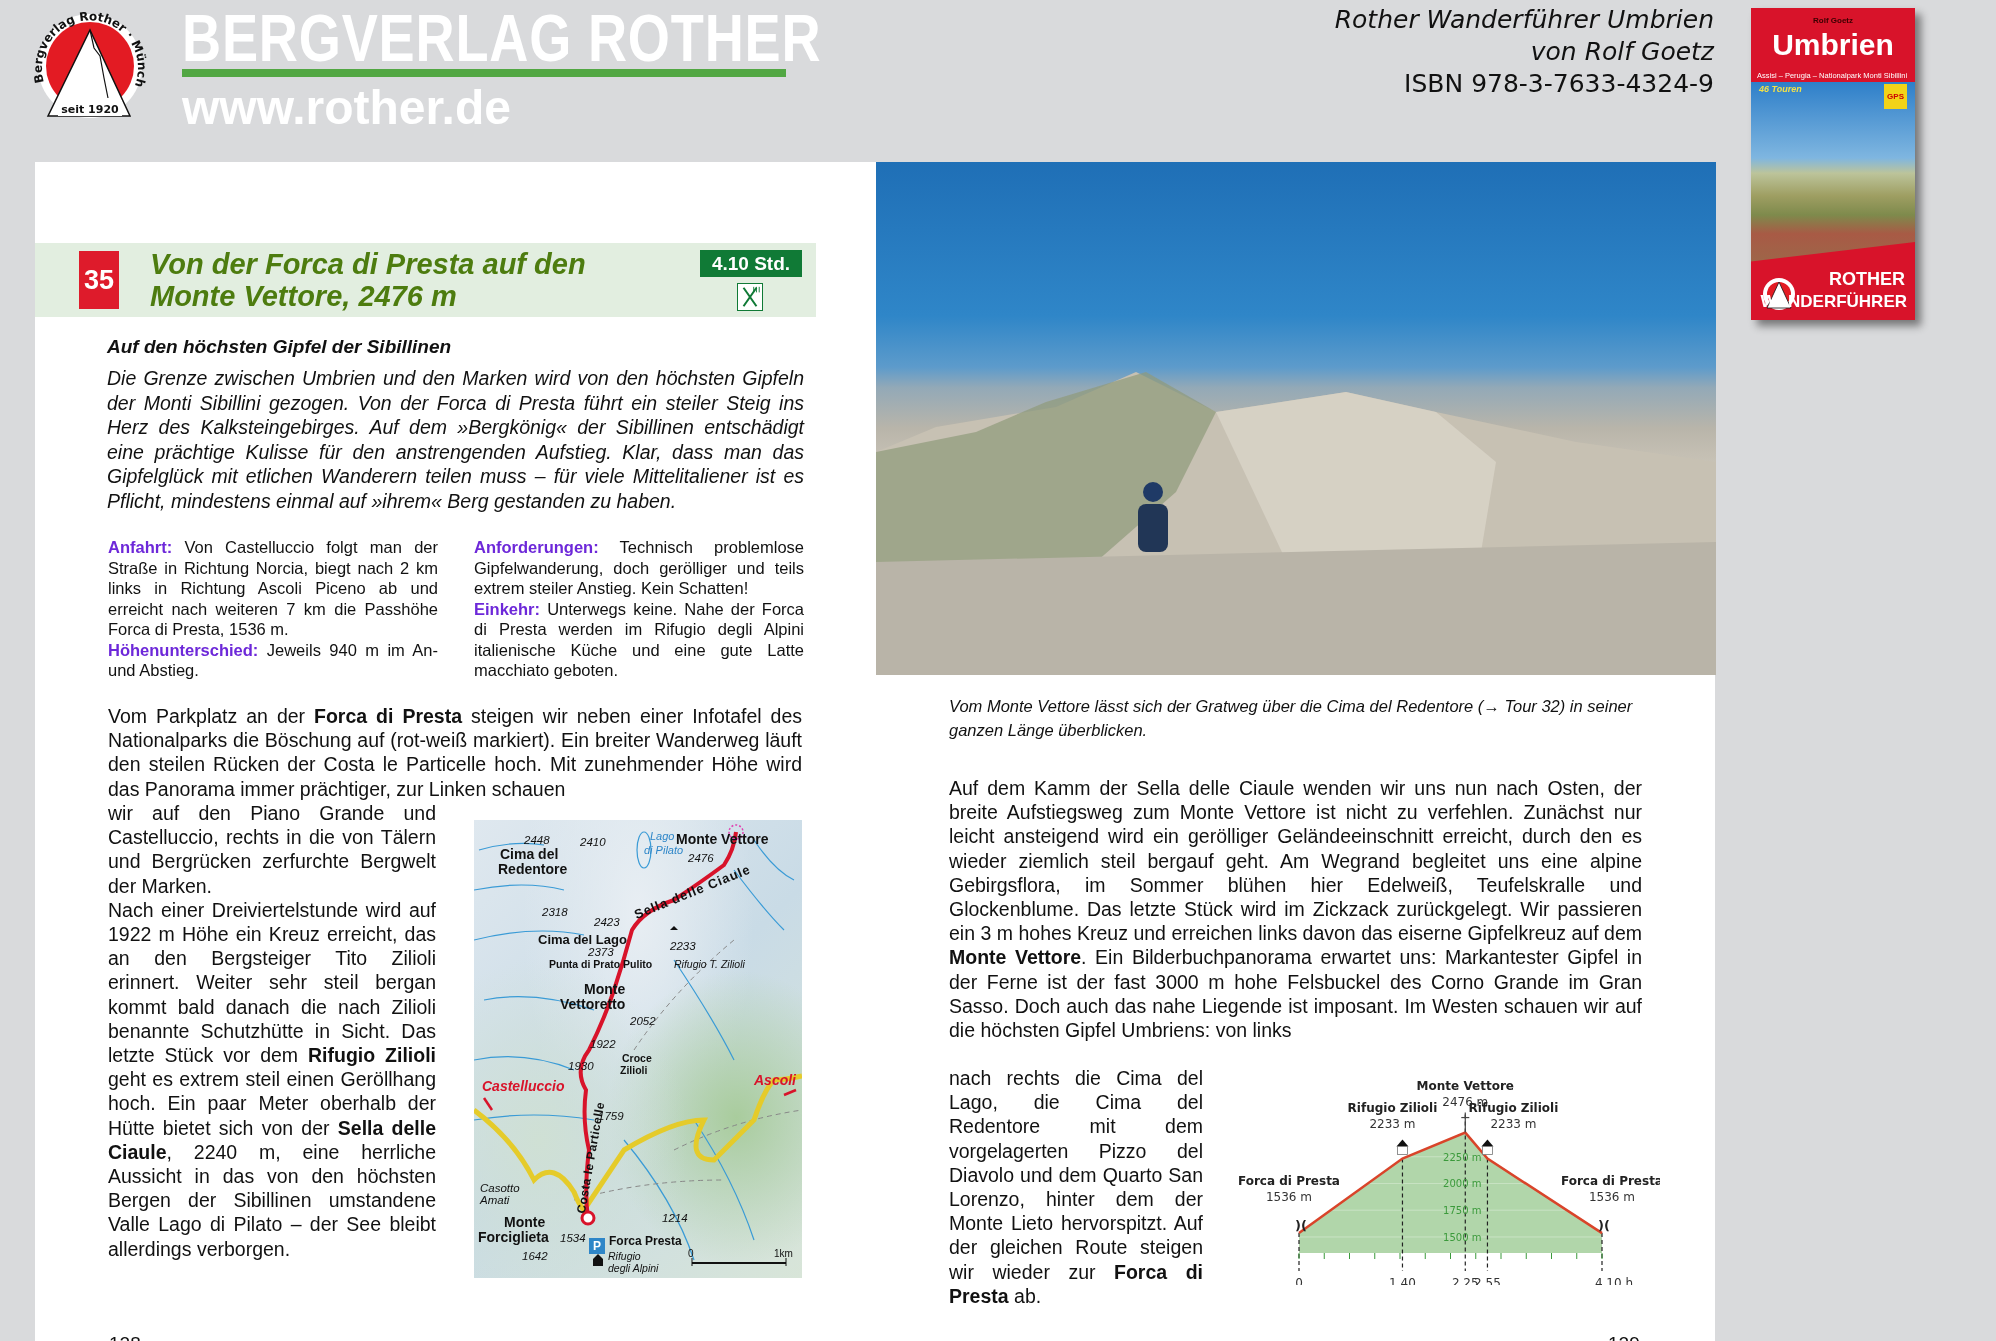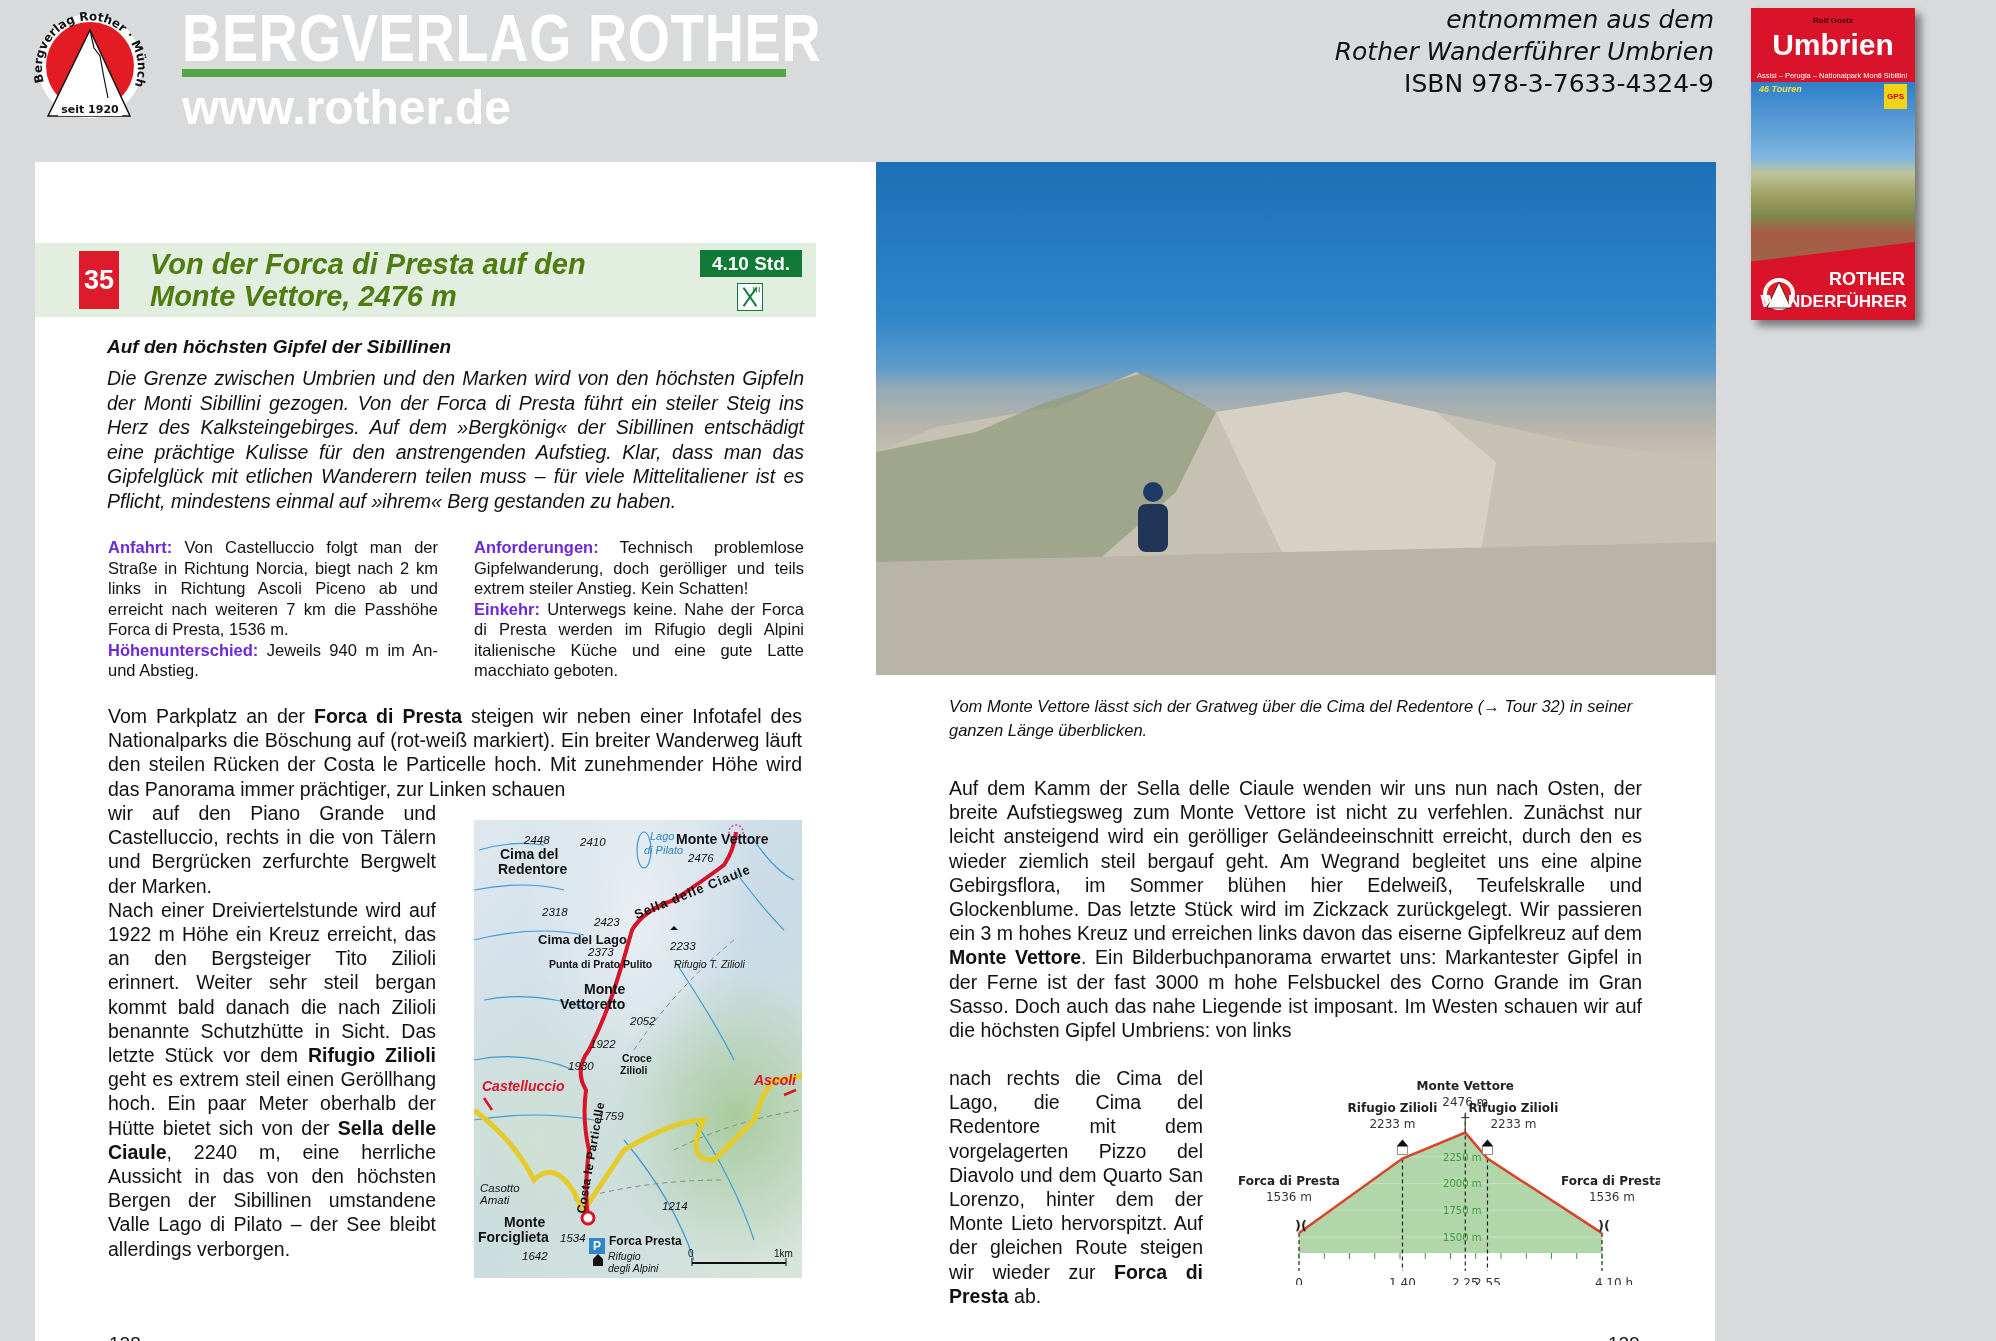--- a/index.html
+++ b/index.html
@@ -94,22 +94,22 @@
     </defs>
   <text font-size="12" font-weight="700" fill="#111" font-family="DejaVu Sans, sans-serif"><textPath href="#ringpath">Bergverlag Rother · München</textPath></text>
   <rect x="28" y="92" width="64" height="16" fill="#fff"></rect>
   <text x="60" y="105" text-anchor="middle" font-size="11" font-weight="700" fill="#111" font-family="DejaVu Sans, sans-serif">seit 1920</text>
 </svg>
 <div class="brand-title">BERGVERLAG ROTHER</div>
 <div class="brand-bar"></div>
 <div class="brand-url">www.rother.de</div>
 
 <div class="source">
-  <div>entnommen aus dem</div>
   <div>Rother Wanderführer Umbrien</div>
+  <div>von Rolf Goetz</div>
   <div>ISBN 978-3-7633-4324-9</div>
 </div>
 
 <div class="cover">
   <div class="author">Rolf Goetz</div>
   <div class="ctitle">Umbrien</div>
   <div class="csub">Assisi – Perugia – Nationalpark Monti Sibillini</div>
   <div class="photo"></div>
   <div class="tours">46 Touren</div>
   <div class="gps">GPS</div>
@@ -213,21 +213,21 @@
   <div class="lbl i" style="left:116px;top:218px">1922</div>
   <div class="lbl" style="left:148px;top:232px;font-weight:700;font-size:10.5px">Croce</div>
   <div class="lbl" style="left:146px;top:244px;font-weight:700;font-size:10.5px">Zilioli</div>
   <div class="lbl i" style="left:94px;top:240px">1930</div>
   <div class="lbl red" style="left:8px;top:258px">Castelluccio</div>
   <div class="lbl red" style="left:280px;top:252px">Ascoli</div>
   <div class="lbl i" style="left:124px;top:290px">1759</div>
   <div class="lbl" style="left:100px;top:392px;font-weight:700;font-size:12px;transform:rotate(-80deg);transform-origin:left top;letter-spacing:0.5px">Costa le Particelle</div>
   <div class="lbl i" style="left:6px;top:362px">Casotto</div>
   <div class="lbl i" style="left:6px;top:374px">Amati</div>
-  <div class="lbl i" style="left:188px;top:380px">1214</div>
+  <div class="lbl i" style="left:188px;top:392px">1214</div>
   <div class="lbl b" style="left:30px;top:395px">Monte</div>
   <div class="lbl b" style="left:4px;top:410px">Forciglieta</div>
   <div class="lbl i" style="left:86px;top:412px">1534</div>
   <div class="p-icon">P</div>
   <div class="lbl" style="left:135px;top:414px;font-weight:700;font-size:12px">Forca Presta</div>
   <div class="lbl i" style="left:48px;top:430px">1642</div>
   <div class="lbl i" style="left:134px;top:430px;font-size:10.5px">Rifugio</div>
   <div class="lbl i" style="left:134px;top:442px;font-size:10.5px">degli Alpini</div>
   <div class="lbl" style="left:214px;top:428px;font-size:10px">0</div>
   <div class="lbl" style="left:300px;top:428px;font-size:10px">1km</div>

